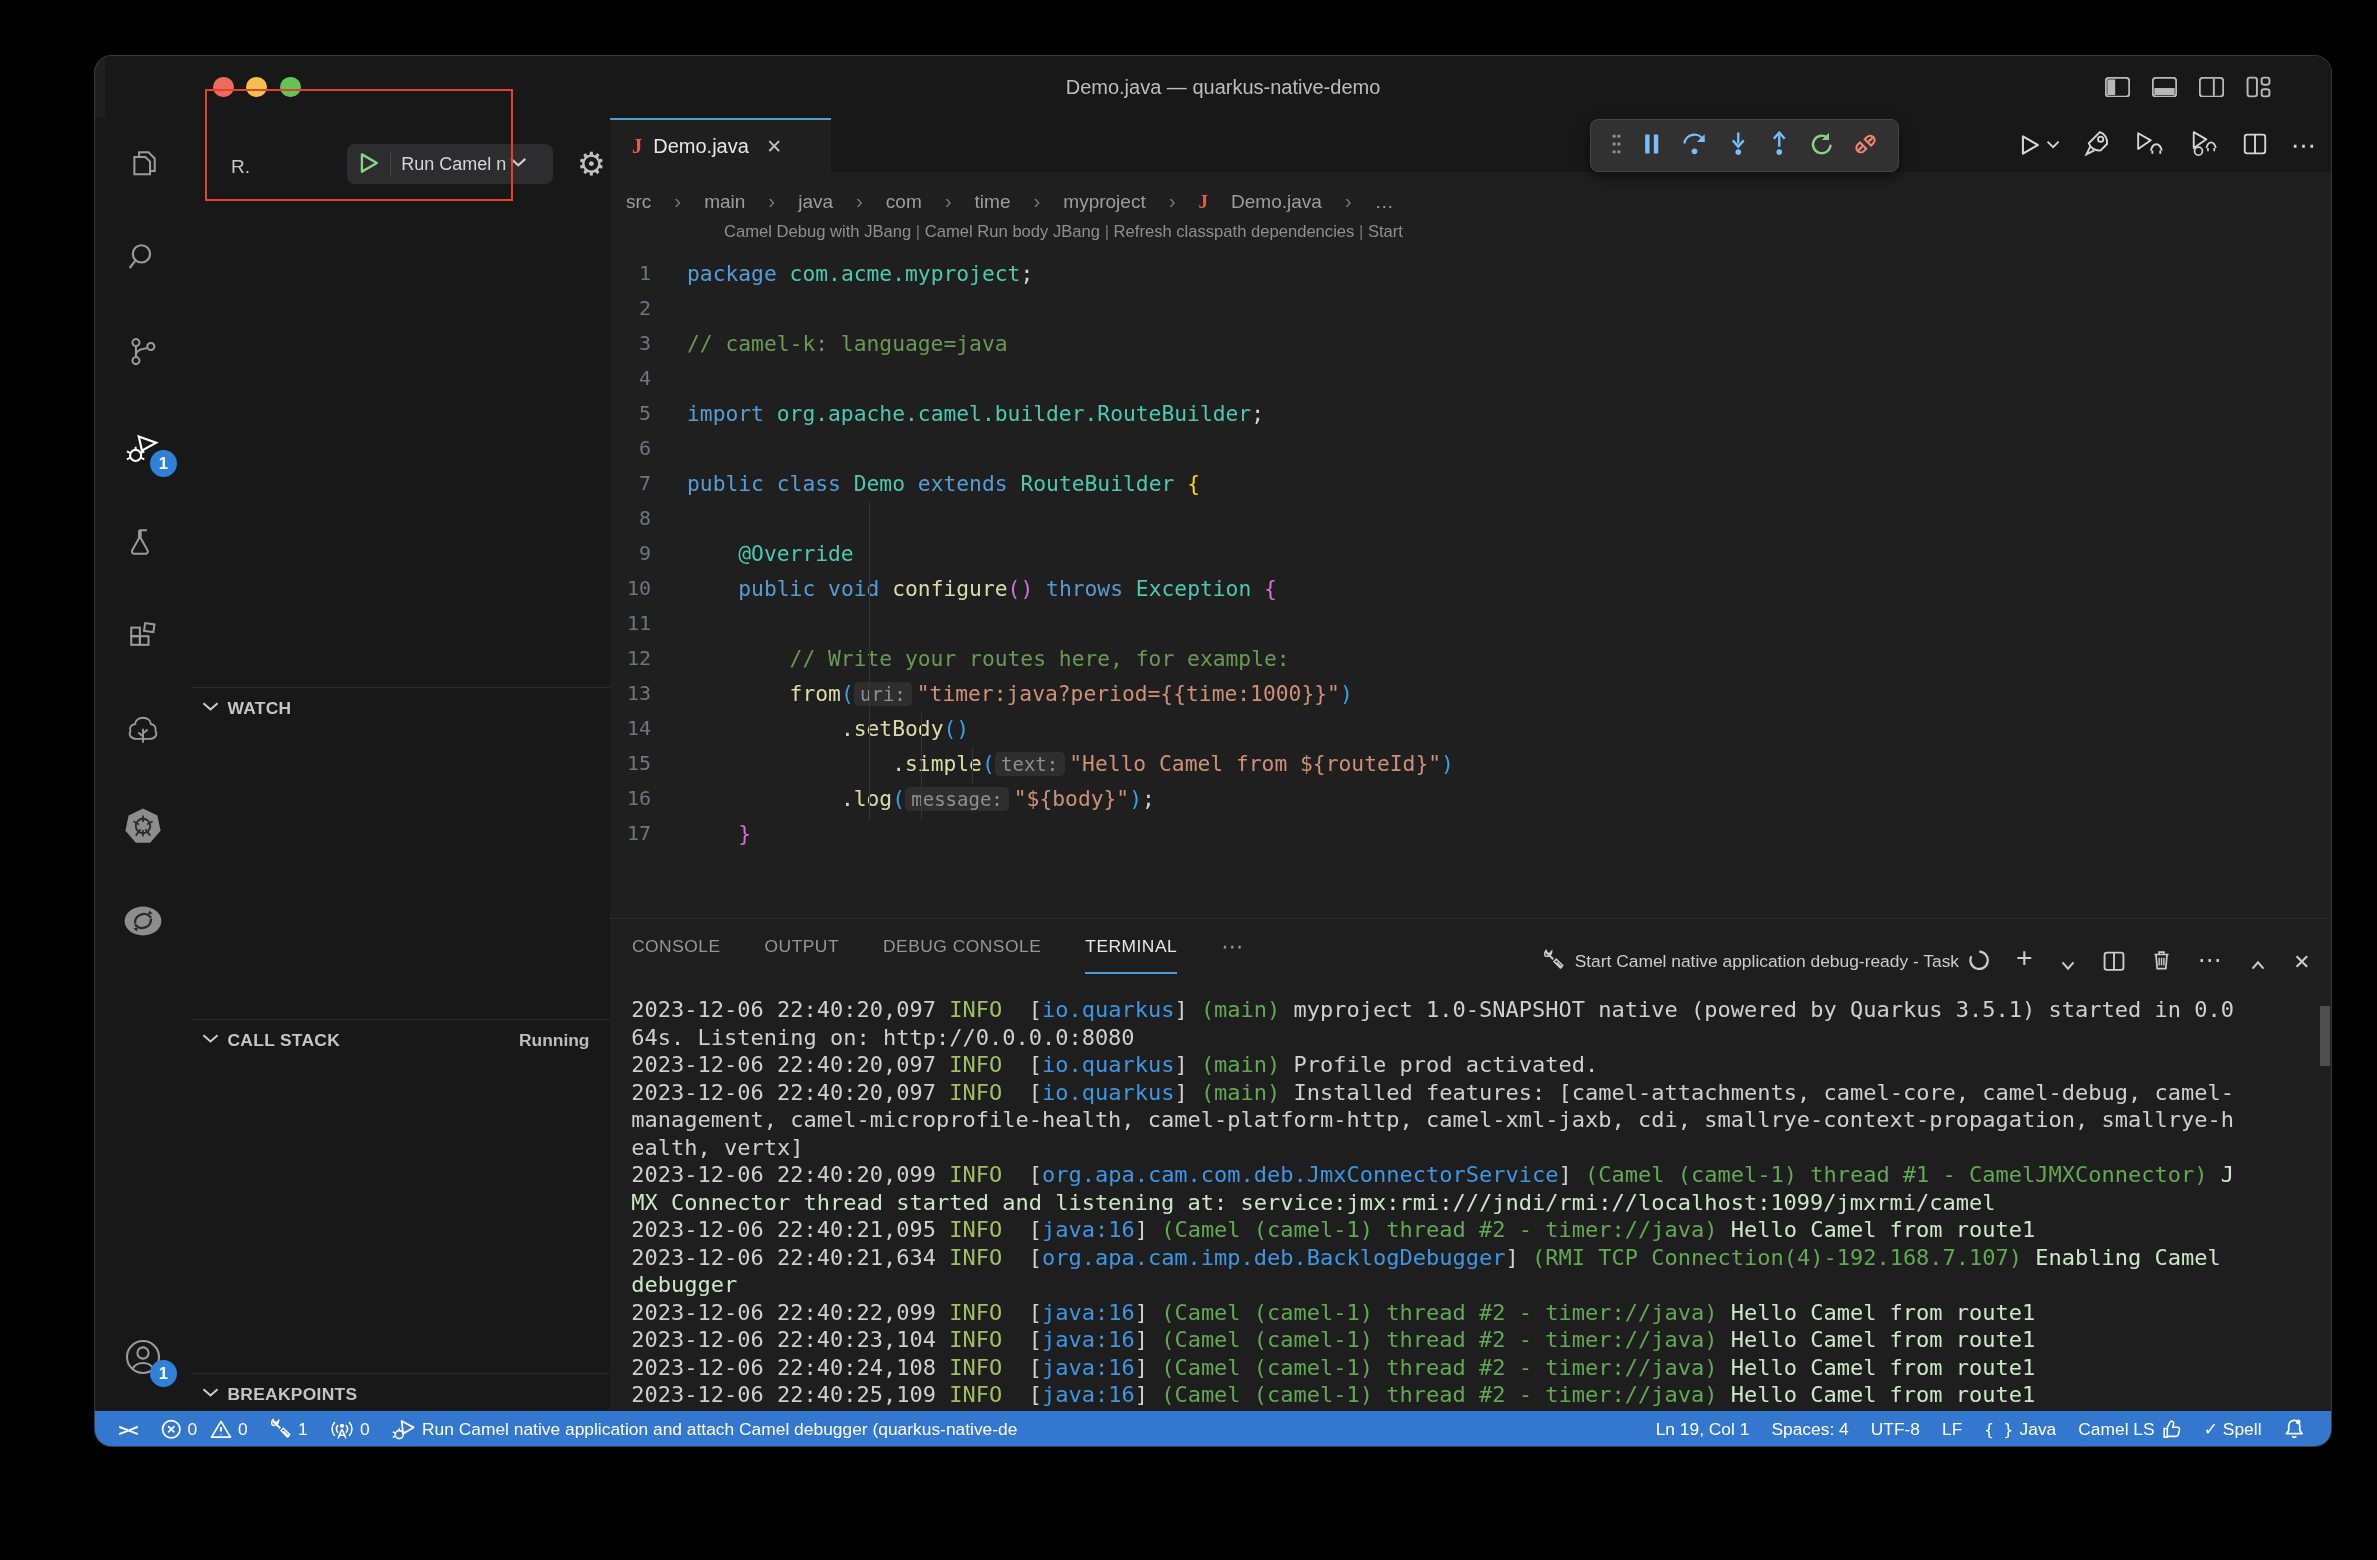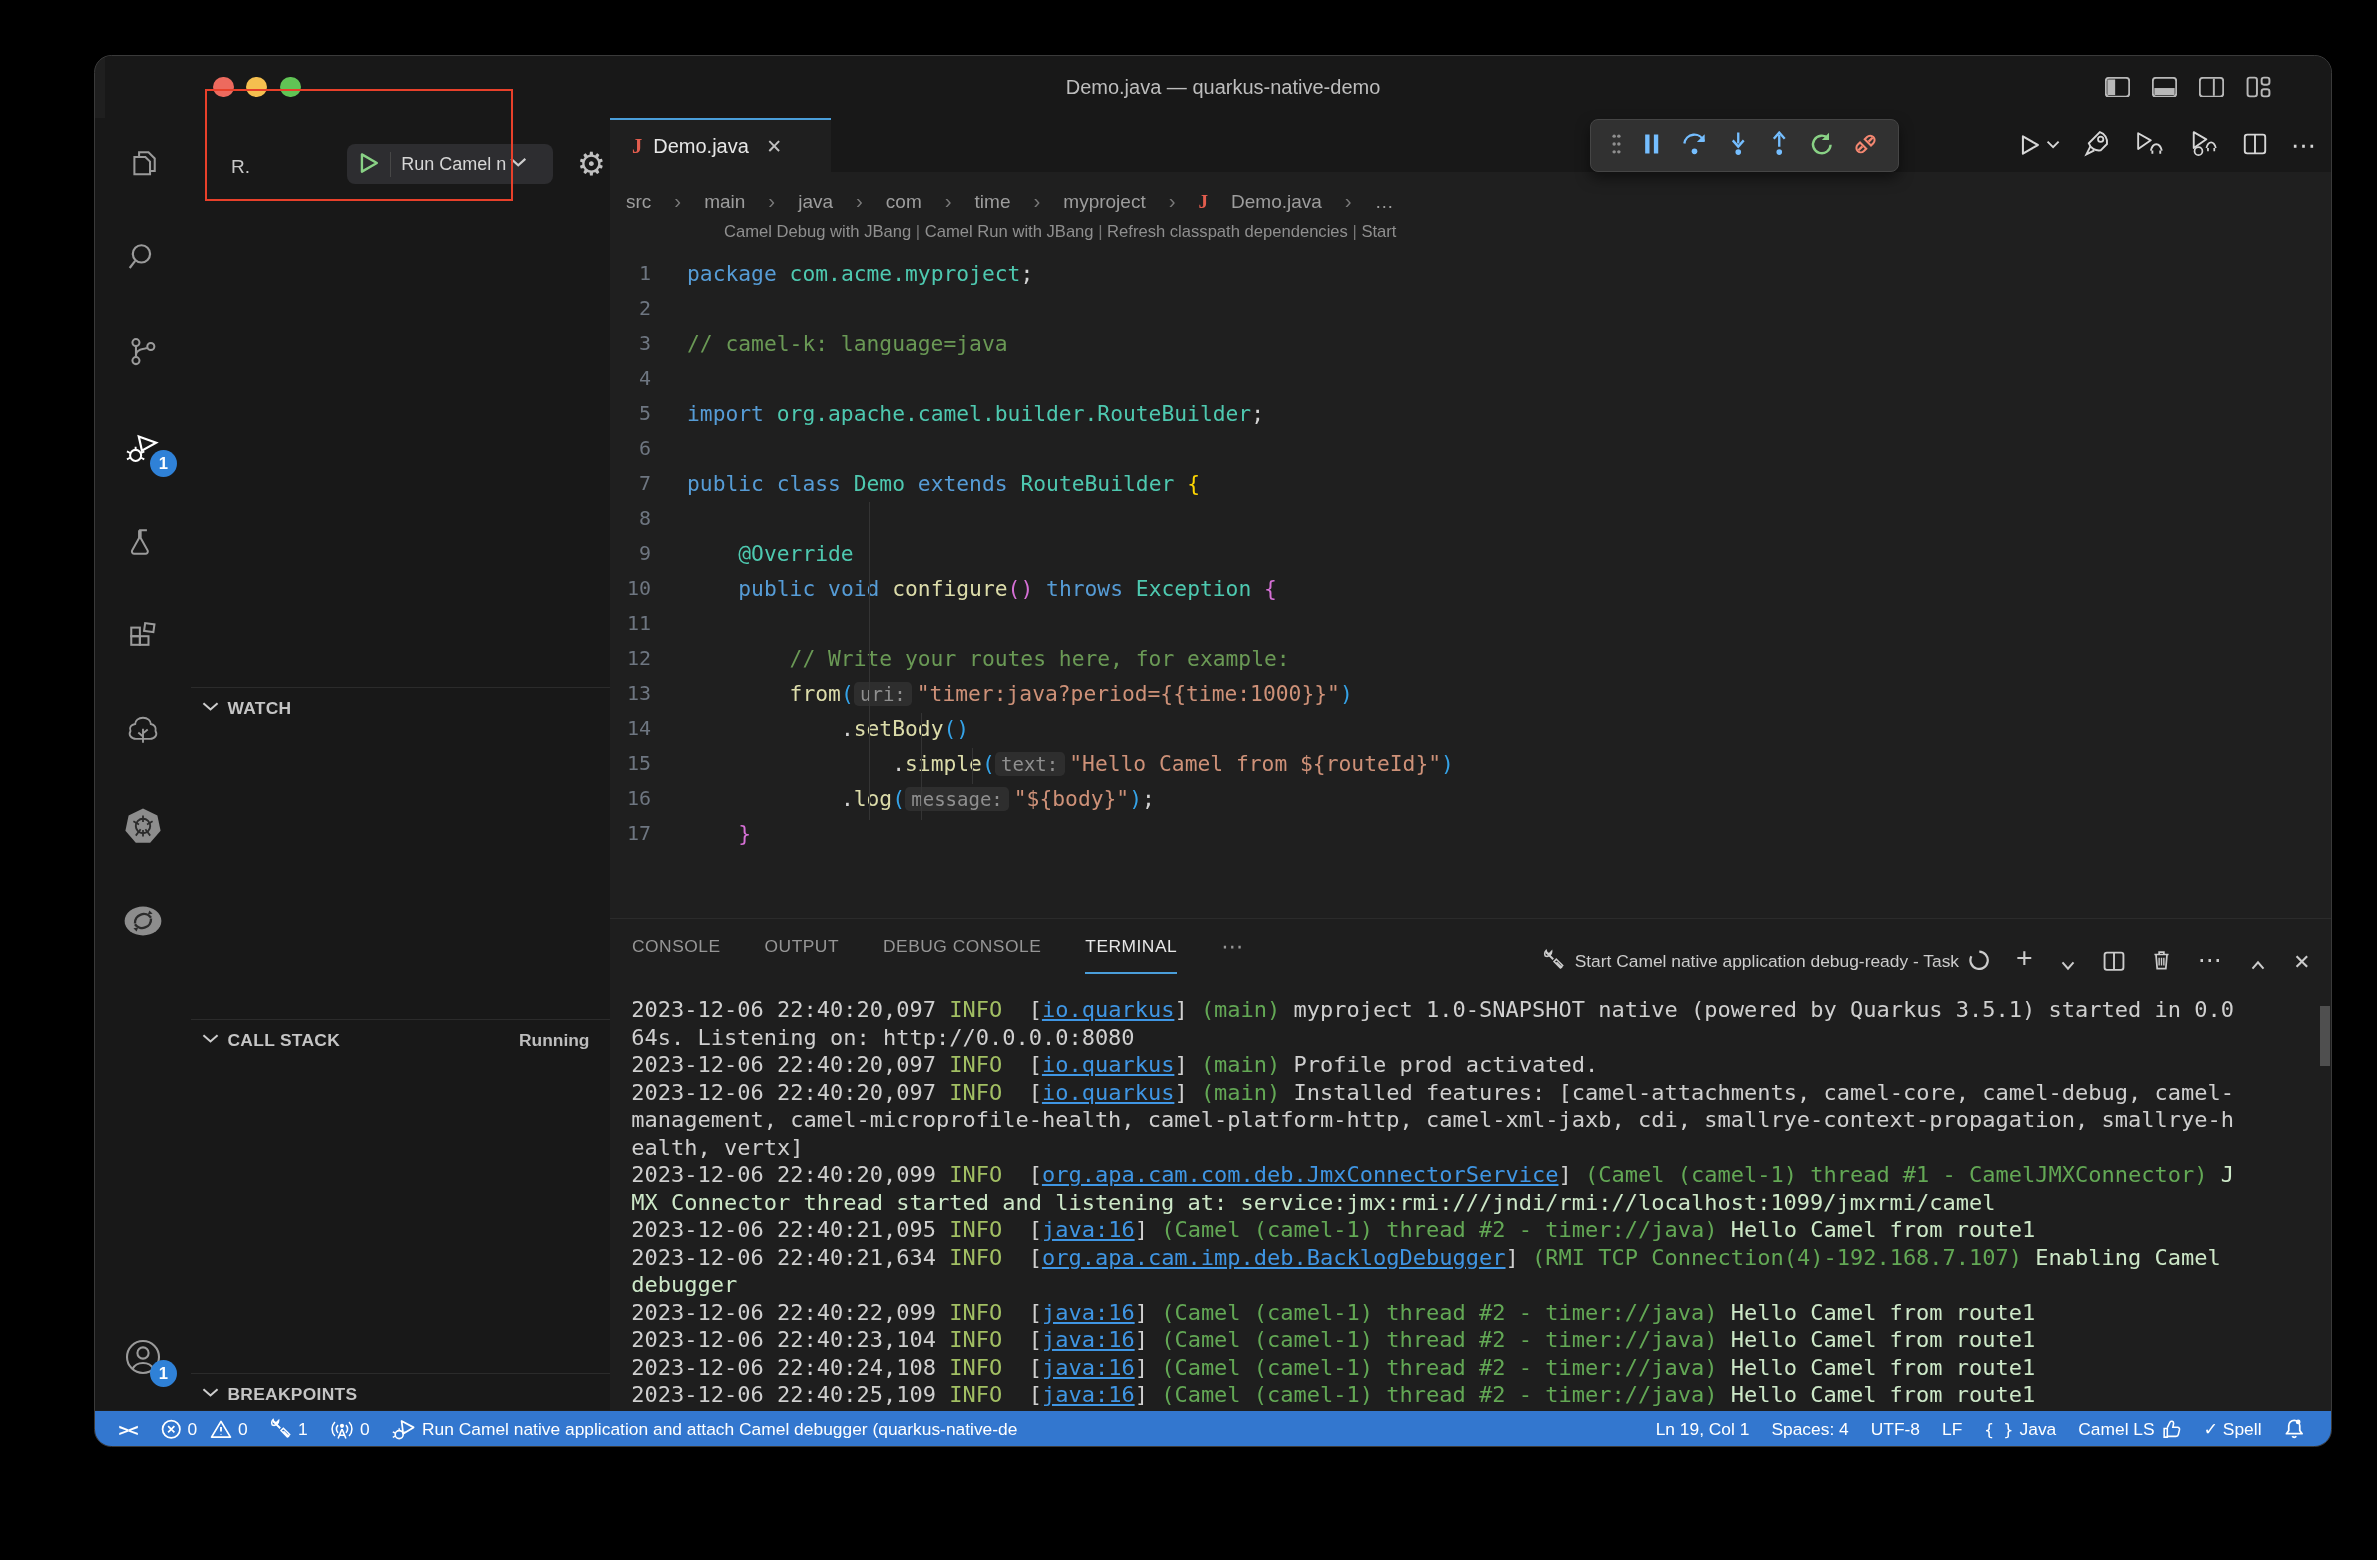--- a/index.html
+++ b/index.html
@@ -69,21 +69,21 @@
   .panel{position:absolute;left:0;top:800px;width:100%;height:492px;background:#1e1e1e;border-top:0.8px solid #2b2b2b;}
   .panel-tabs{position:absolute;left:22px;top:0;height:55px;display:flex;align-items:center;gap:44px;
               font-size:17.4px;letter-spacing:0.5px;color:#969696;}
   .panel-tabs .ptab{position:relative;height:55px;display:flex;align-items:center;}
   .panel-tabs .ptab.active{color:#e7e7e7;}
   .panel-tabs .ptab.active::after{content:"";position:absolute;left:0;right:0;bottom:0;height:2.4px;background:#4a9eda;}
   .panel-right{position:absolute;right:20.5px;top:0;height:55px;display:flex;align-items:flex-end;gap:27px;color:#cccccc;}
   .task-label{font-size:17.4px;color:#cccccc;white-space:nowrap;}
   .terminal{position:absolute;left:21.3px;top:77px;width:1707px;font-family:"DejaVu Sans Mono",monospace;
             font-size:22px;line-height:27.5px;white-space:pre;overflow:hidden;}
-  .tg-t{color:#cfcfcf;} .tg-i{color:#a2bf63;} .tg-g{color:#3f96e4;text-decoration:underline;}
+  .tg-t{color:#cfcfcf;} .tg-i{color:#a2bf63;} .tg-g{color:#3f96e4;}
   .tg-h{color:#63a855;} .tg-m{color:#cfcfcf;} .tg-c{color:#cde8c8;}
   .term-scrollbar{position:absolute;left:1710px;top:87px;width:9.5px;height:60px;background:#4f4f4f;}
   
   .statusbar{position:absolute;left:0;top:1355px;width:100%;height:36px;background:#3377cf;color:#fff;
              display:flex;align-items:center;font-size:17.4px;}
   .sb-left{display:flex;align-items:center;margin-left:11px;gap:0;}
   .sb-item{display:flex;align-items:center;gap:6.3px;padding:0 11px;height:36px;white-space:nowrap;}
   .sb-remote{font-family:"DejaVu Sans Mono",monospace;font-weight:700;font-size:18px;letter-spacing:-1.6px;padding:0 12.6px;}
   .sb-rightgrp{position:absolute;right:16px;display:flex;align-items:center;height:36px;}
   .statusbar svg{display:block;}
@@ -345,21 +345,21 @@
             <span>time</span>
             <span class="sep">›</span>
             <span>myproject</span>
             <span class="sep">›</span>
             <span class="jicon" style="font-size: 19px;">J</span>
             <span>Demo.java</span>
             <span class="sep">›</span>
             <span>…</span>
           </div>
 
-        <div class="codelens"><span class="cl">Camel Debug with JBang</span><span class="clsep"> | </span><span class="cl">Camel Run with JBang</span><span class="clsep"> | </span><span class="cl">Refresh classpath dependencies</span><span class="clsep"> | </span><span class="cl">Start</span></div>
+        <div class="codelens"><span class="cl">Camel Debug with JBang</span><span class="clsep"> | </span><span class="cl">Camel Run body JBang</span><span class="clsep"> | </span><span class="cl">Refresh classpath dependencies</span><span class="clsep"> | </span><span class="cl">Start</span></div>
 
         <div class="code"><div class="code-row"><span class="ln">1</span><span class="lc"><span class="sg-kw">package</span><span class="sg-pl"> </span><span class="sg-ty">com.acme.myproject</span><span class="sg-pl">;</span></span></div><div class="code-row"><span class="ln">2</span><span class="lc"></span></div><div class="code-row"><span class="ln">3</span><span class="lc"><span class="sg-cm">// camel-k: language=java</span></span></div><div class="code-row"><span class="ln">4</span><span class="lc"></span></div><div class="code-row"><span class="ln">5</span><span class="lc"><span class="sg-kw">import</span><span class="sg-pl"> </span><span class="sg-ty">org.apache.camel.builder.RouteBuilder</span><span class="sg-pl">;</span></span></div><div class="code-row"><span class="ln">6</span><span class="lc"></span></div><div class="code-row"><span class="ln">7</span><span class="lc"><span class="sg-kw">public</span><span class="sg-pl"> </span><span class="sg-kw">class</span><span class="sg-pl"> </span><span class="sg-ty">Demo</span><span class="sg-pl"> </span><span class="sg-kw">extends</span><span class="sg-pl"> </span><span class="sg-ty">RouteBuilder</span><span class="sg-pl"> </span><span class="sg-b1">{</span></span></div><div class="code-row"><span class="ln">8</span><span class="lc"></span></div><div class="code-row"><span class="ln">9</span><span class="lc"><span class="sg-pl">    </span><span class="sg-ty">@Override</span></span></div><div class="code-row"><span class="ln">10</span><span class="lc"><span class="sg-pl">    </span><span class="sg-kw">public</span><span class="sg-pl"> </span><span class="sg-kw">void</span><span class="sg-pl"> </span><span class="sg-fn">configure</span><span class="sg-b2">()</span><span class="sg-pl"> </span><span class="sg-kw">throws</span><span class="sg-pl"> </span><span class="sg-ty">Exception</span><span class="sg-pl"> </span><span class="sg-b2">{</span></span></div><div class="code-row"><span class="ln">11</span><span class="lc"></span></div><div class="code-row"><span class="ln">12</span><span class="lc"><span class="sg-pl">        </span><span class="sg-cm">// Write your routes here, for example:</span></span></div><div class="code-row"><span class="ln">13</span><span class="lc"><span class="sg-pl">        </span><span class="sg-fn">from</span><span class="sg-b3">(</span><span class="sg-inlay">uri:</span><span class="sg-st">"timer:java?period={{time:1000}}"</span><span class="sg-b3">)</span></span></div><div class="code-row"><span class="ln">14</span><span class="lc"><span class="sg-pl">            </span><span class="sg-pl">.</span><span class="sg-fn">setBody</span><span class="sg-b3">()</span></span></div><div class="code-row"><span class="ln">15</span><span class="lc"><span class="sg-pl">                </span><span class="sg-pl">.</span><span class="sg-fn">simple</span><span class="sg-b3">(</span><span class="sg-inlay">text:</span><span class="sg-st">"Hello Camel from ${routeId}"</span><span class="sg-b3">)</span></span></div><div class="code-row"><span class="ln">16</span><span class="lc"><span class="sg-pl">            </span><span class="sg-pl">.</span><span class="sg-fn">log</span><span class="sg-b3">(</span><span class="sg-inlay">message:</span><span class="sg-st">"${body}"</span><span class="sg-b3">)</span><span class="sg-pl">;</span></span></div><div class="code-row"><span class="ln">17</span><span class="lc"><span class="sg-pl">    </span><span class="sg-b2">}</span></span></div></div>
         <div class="guide" style="left:259px;top:384px;height:318px;"></div>
         <div class="guide" style="left:311px;top:595px;height:107px;"></div>
         <div class="guide" style="left:362px;top:630px;height:36px;"></div>
 
         <div class="panel">
           <div class="panel-tabs">
             <span class="ptab">CONSOLE</span>
             <span class="ptab">OUTPUT</span>

